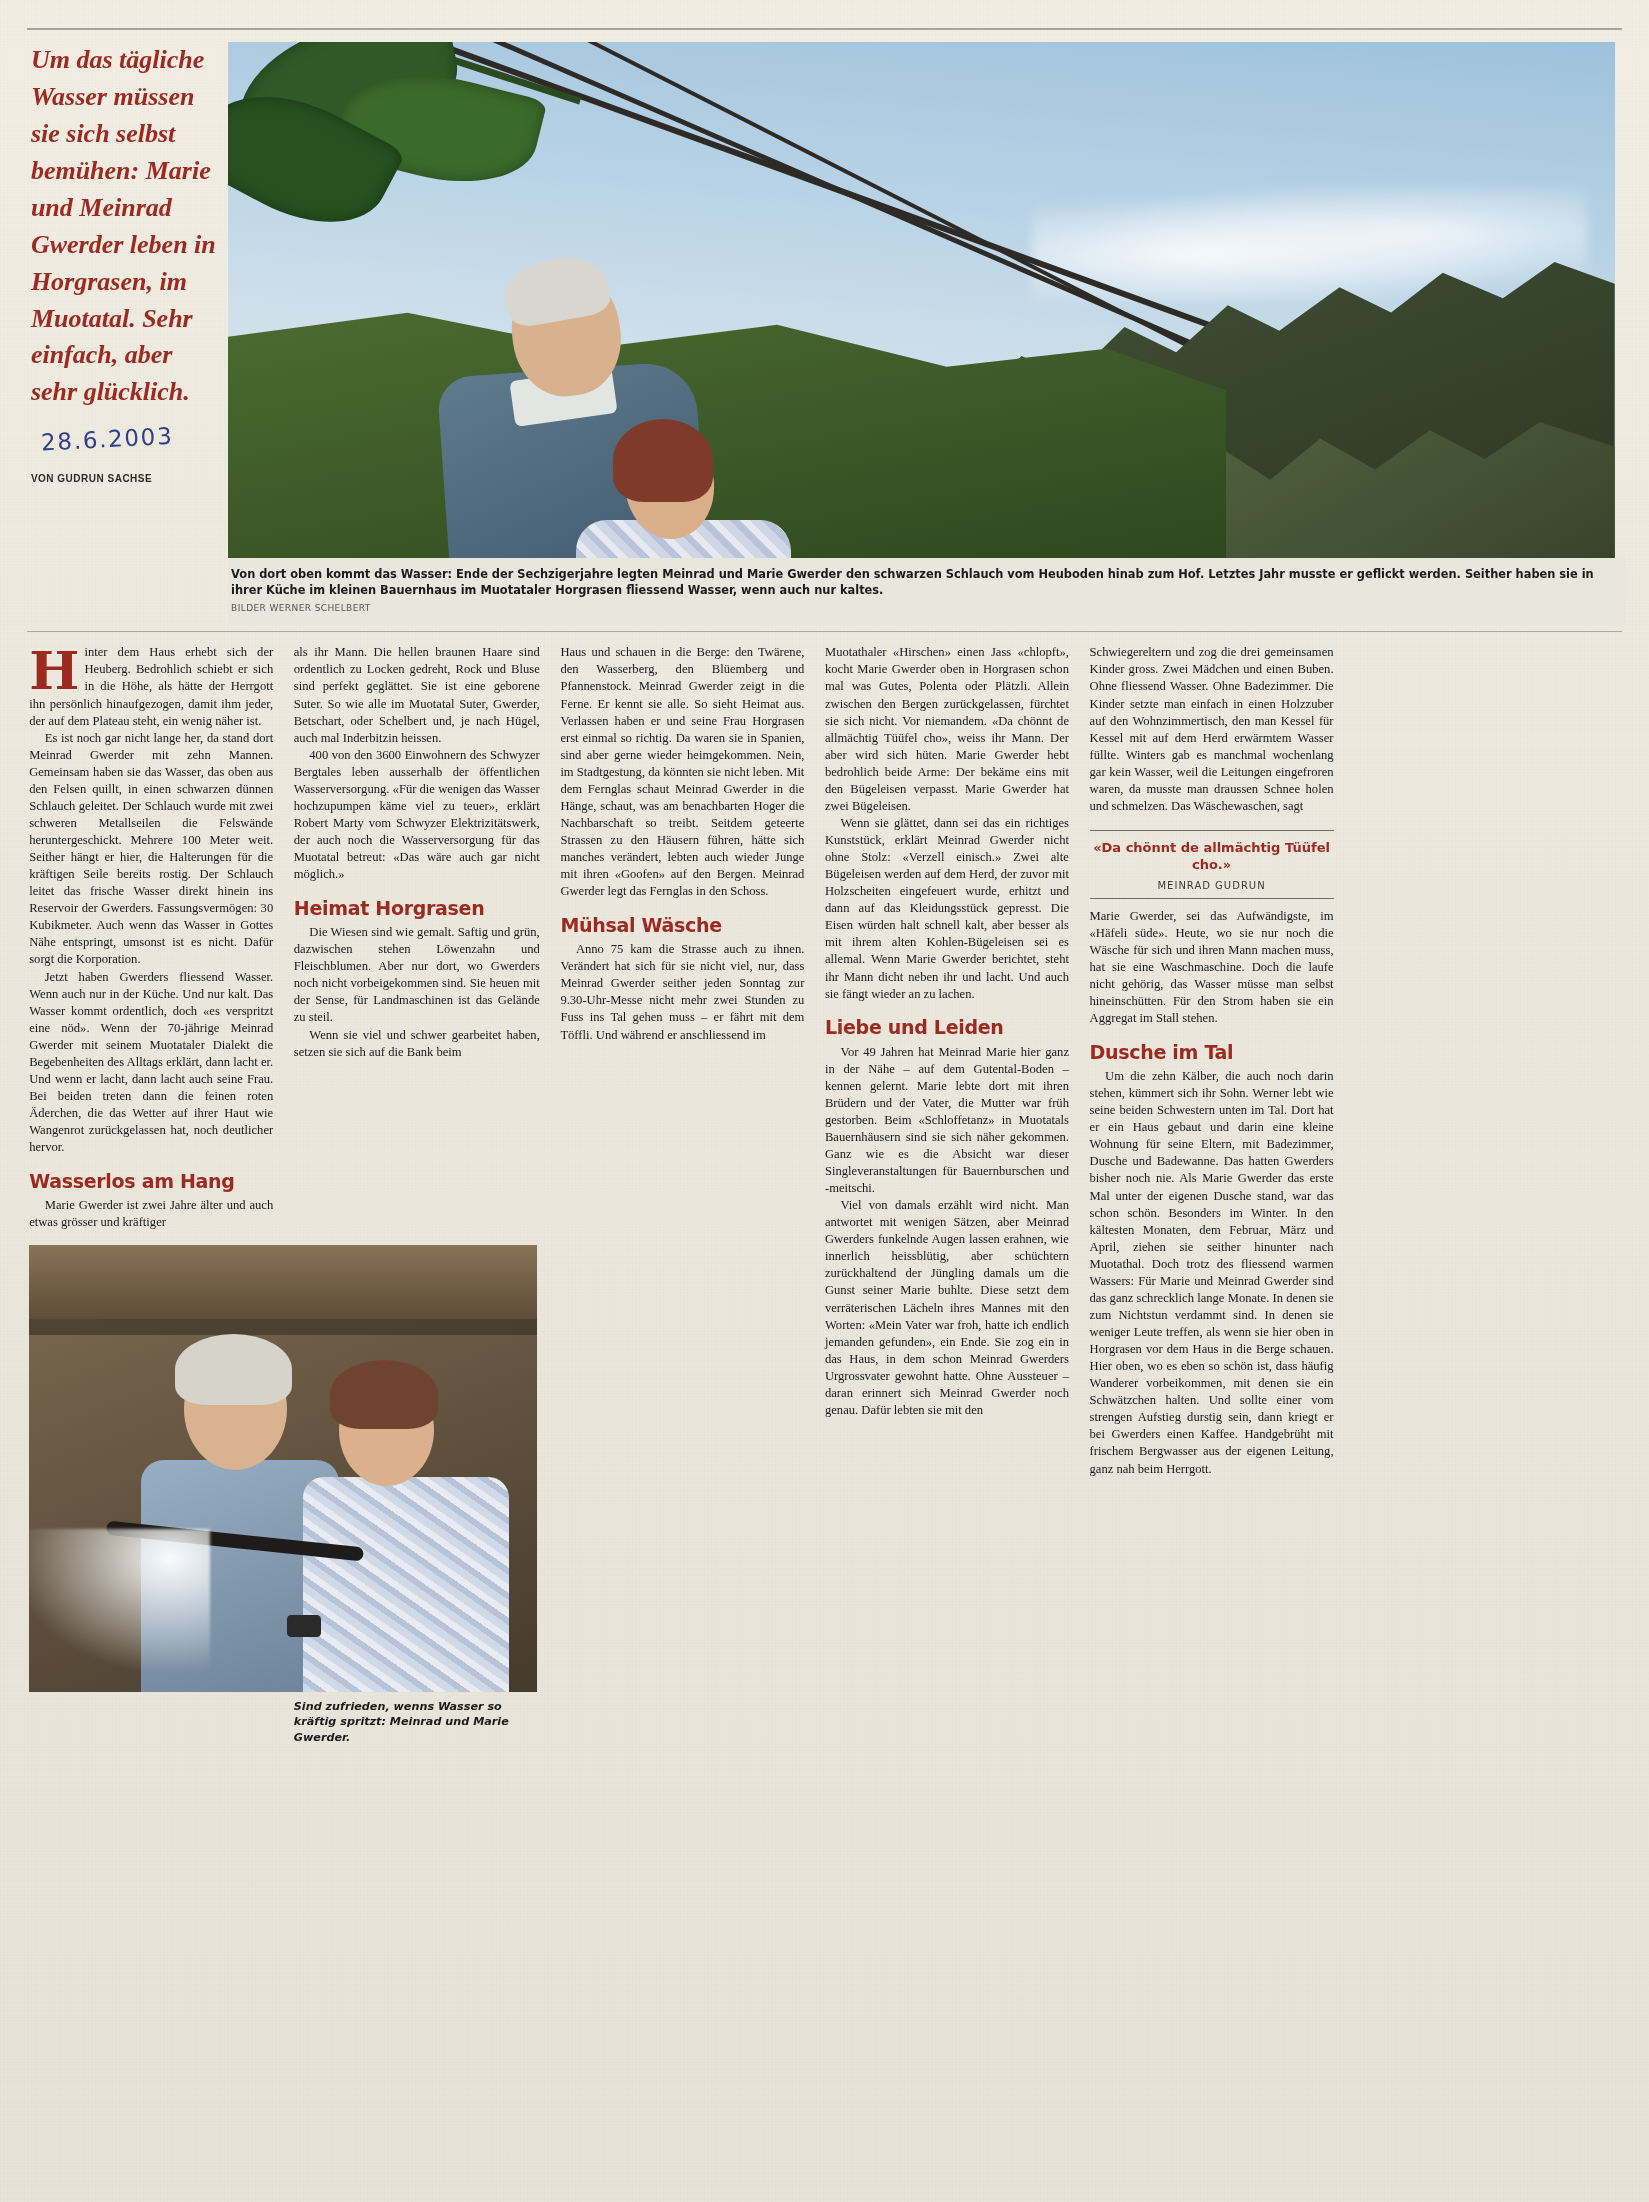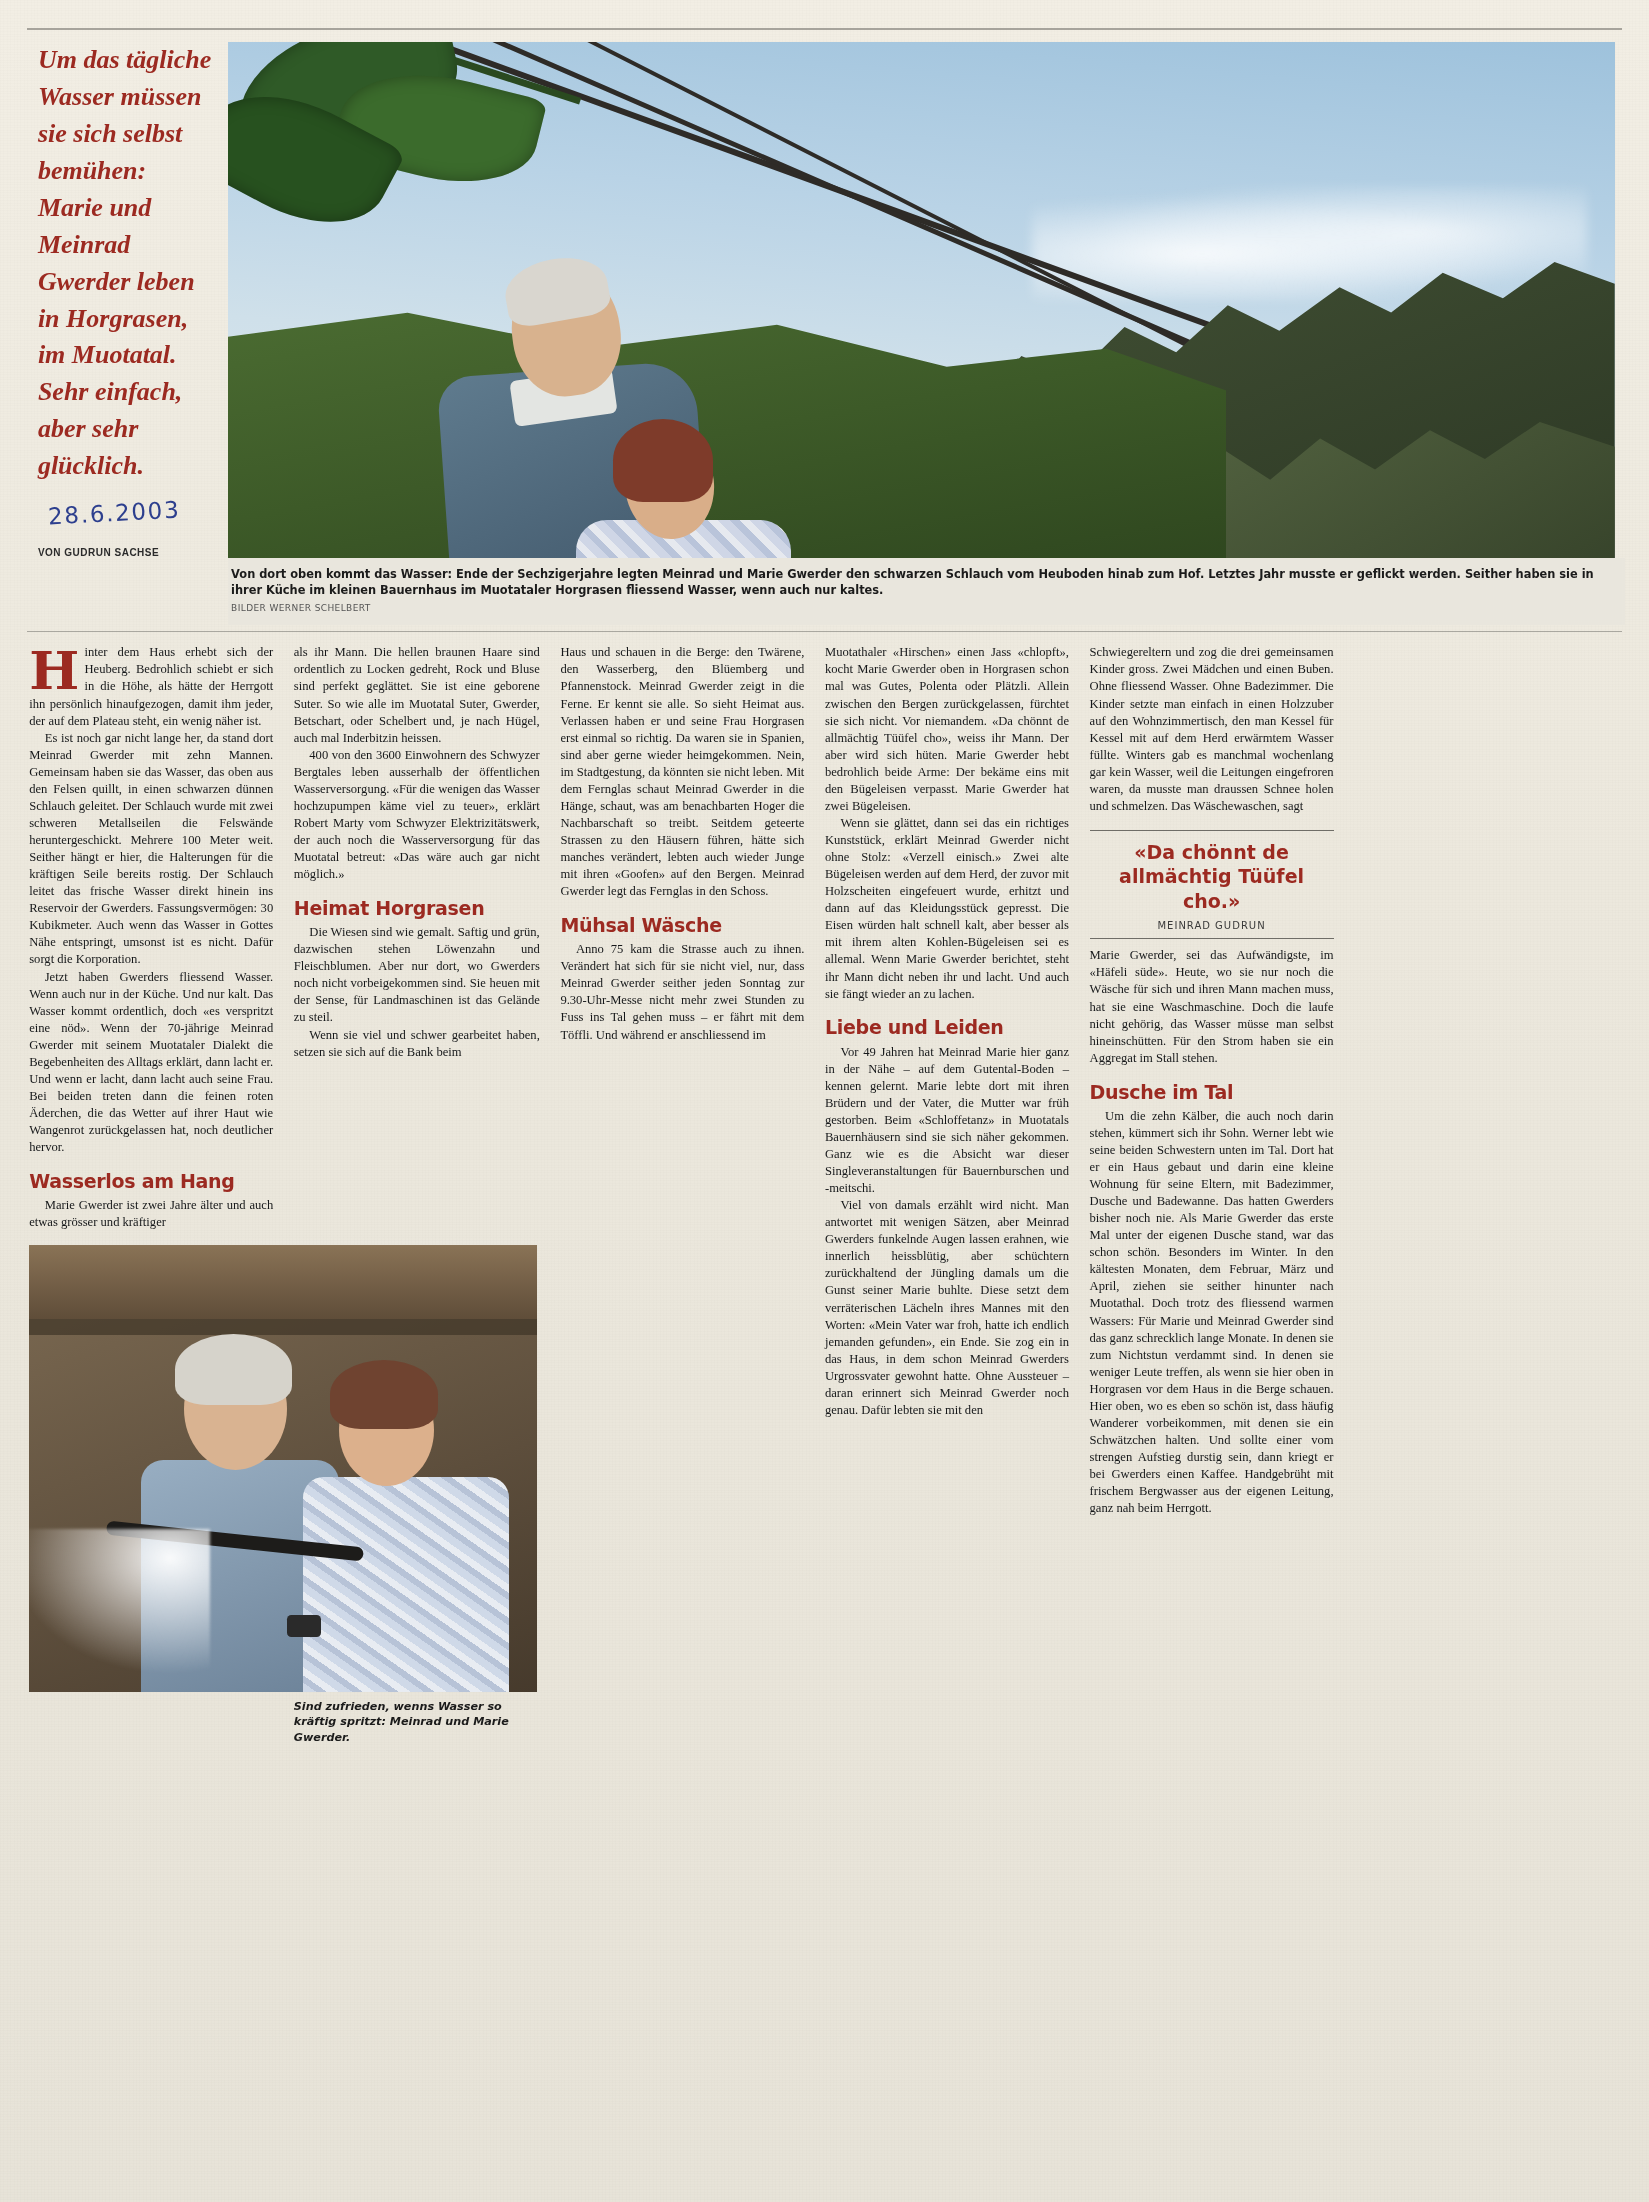--- a/index.html
+++ b/index.html
@@ -40,21 +40,21 @@
     text-shadow:0.9px 0.9px 0 rgba(255,255,255,0.6);
     margin:5.2px 0 0 5.2px;
     line-height:1.05;
     white-space:nowrap;
   }
   .rule-top {
     height:2.6px; background:#8d8b84; margin:8.6px 3.4px 0 3.4px; opacity:.75;
   }
 
   
-  .upper { display:flex; margin-top:12px;margin-left:7px; }
+  .upper { display:flex; margin-top:12px; }
   .lead-col { width:198px; padding-left:6.9px; padding-right:10.3px; }
   .lead-text {
     font-family:"Liberation Serif", serif;
     font-style:italic;
     font-weight:bold;
     font-size:26px;
     line-height:1.42;
     color:#9c2a21;
   }
   .handdate {
@@ -184,21 +184,21 @@
   .pullquote {
     margin:15.5px 0 8.6px 0;
     border-top:1.7px solid #6f6d67;
     border-bottom:1.7px solid #6f6d67;
     padding:8.6px 0 6.9px 0;
     text-align:center;
   }
   .pq-text {
     font-family:"DejaVu Sans", sans-serif;
     font-weight:bold;
-    font-size:19px;
+    font-size:13px;
     line-height:1.28;
     color:#9c2a21;
   }
   .pq-src {
     font-family:"DejaVu Sans", sans-serif;
     font-size:10px;
     letter-spacing:1px;
     color:#3a3a3a;
     margin-top:6.9px;
   }

